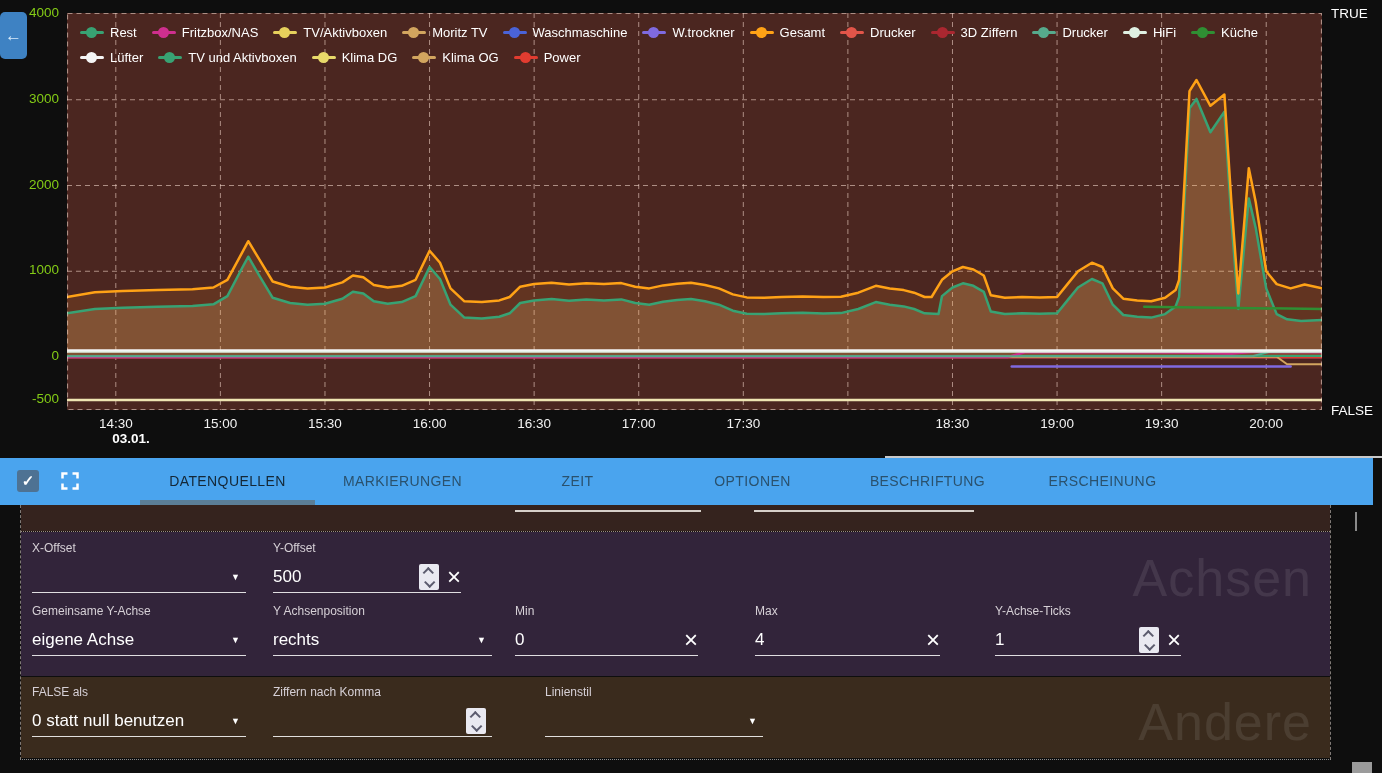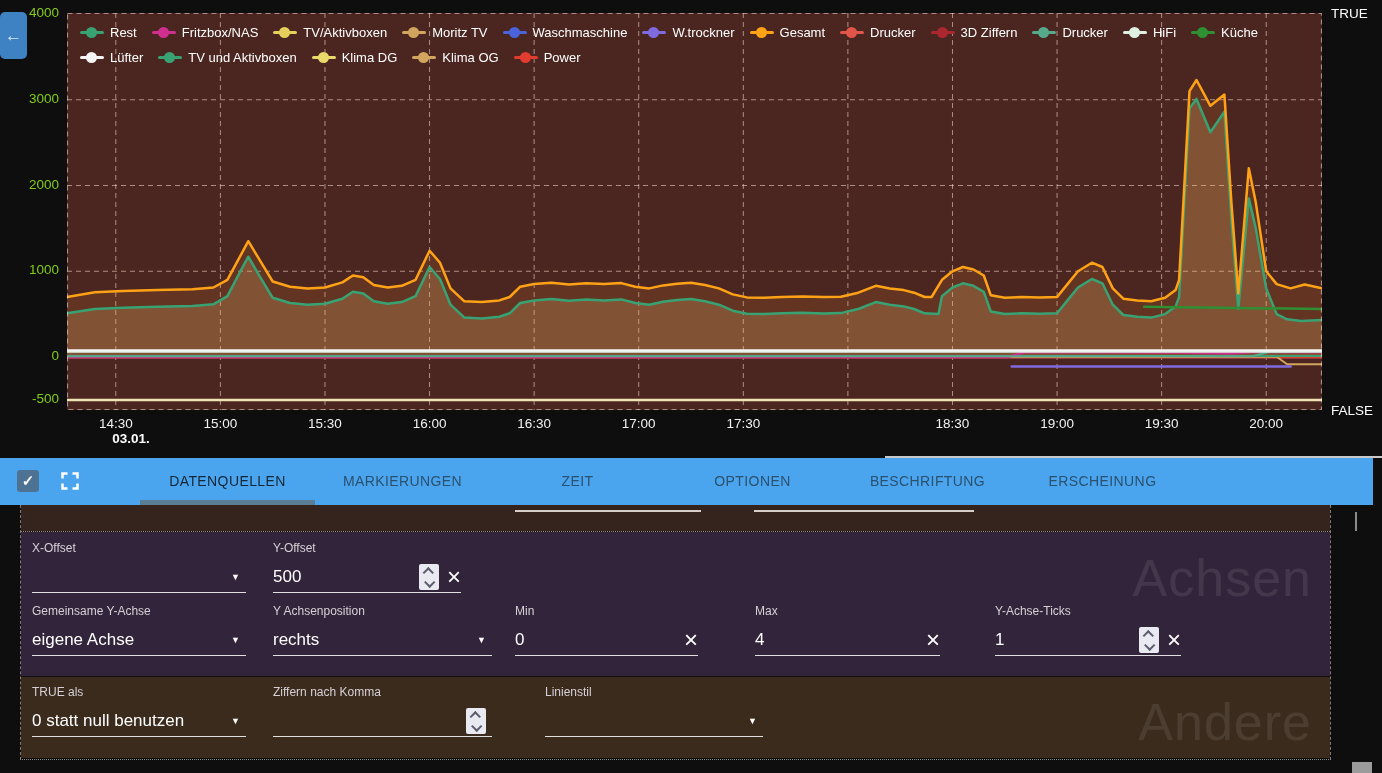--- a/index.html
+++ b/index.html
@@ -352,21 +352,21 @@
       <span class="f-value">1</span>
       <span class="spinner">
           <span class="chev up"></span>
           <span class="chev down"></span>
         </span>
       <span class="clear">×</span>
     </div>
   </div>
 
   <div class="field c1 r3">
-    <div class="f-label">TRUE als</div>
+    <div class="f-label">FALSE als</div>
     <div class="f-control">
       <span class="f-value">0 statt null benutzen</span>
       <span class="caret">▼</span>
     </div>
   </div>
   <div class="field c2b r3">
     <div class="f-label">Ziffern nach Komma</div>
     <div class="f-control">
       <span class="f-value"></span>
       <span class="spinner">

